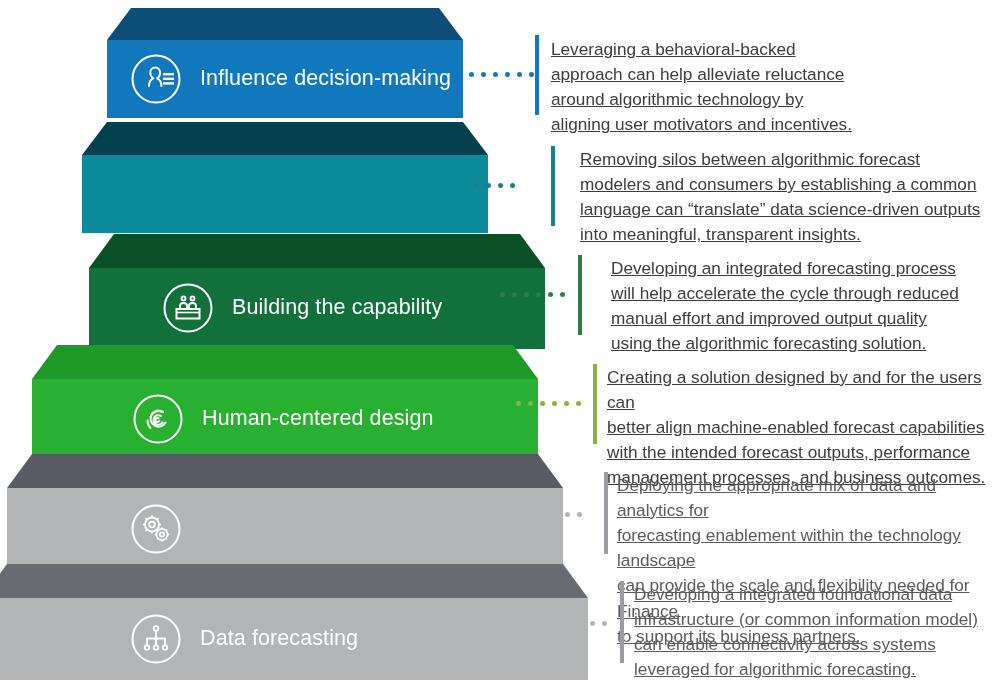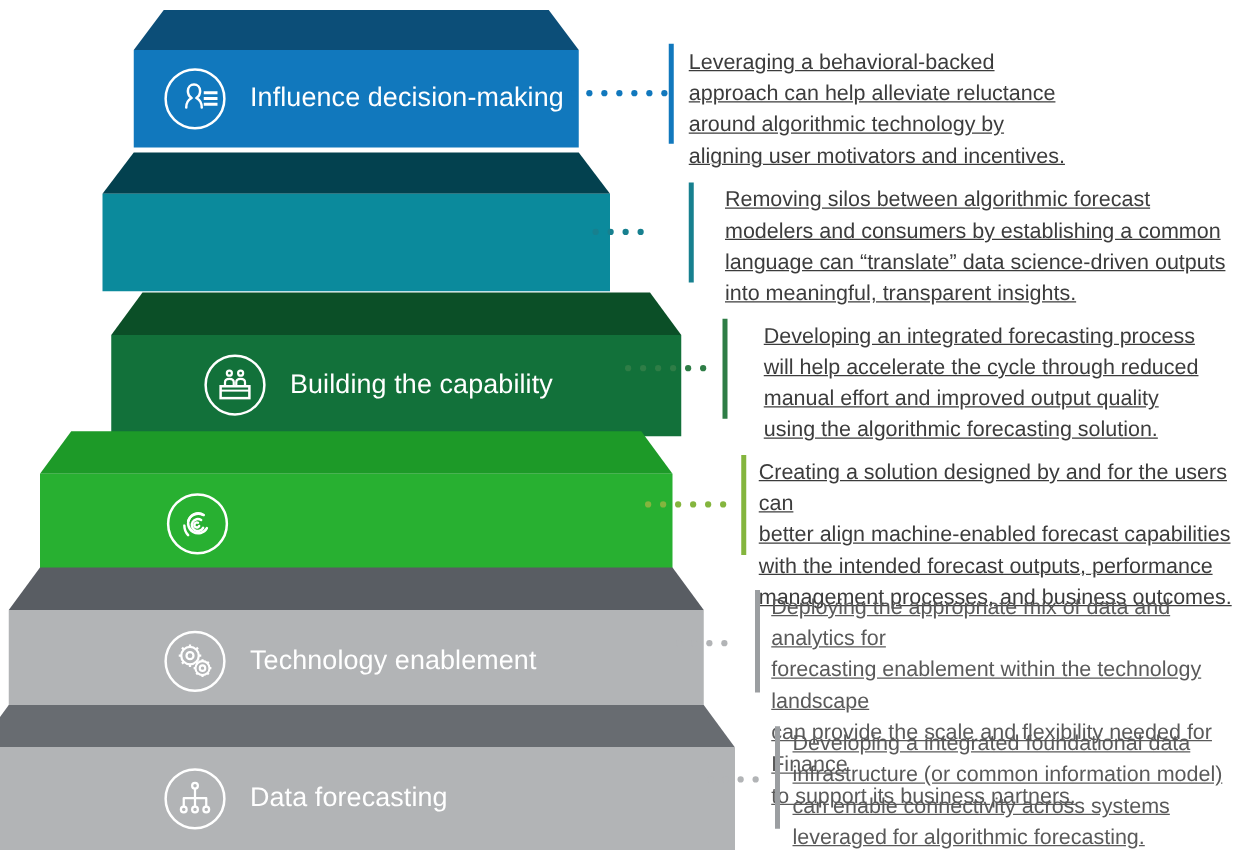--- a/index.html
+++ b/index.html
@@ -153,20 +153,21 @@
         <span class="step-icon">
           <svg viewBox="0 0 56 56">
             <circle cx="28" cy="28" r="23.5" fill="none" stroke="#ffffff" stroke-width="2"></circle>
             <path d="M35.5 31.5 a8 8 0 1 1 -2.5 -10.5" fill="none" stroke="#ffffff" stroke-width="2" stroke-linecap="round"></path>
             <path d="M20.5 26 a8.5 8.5 0 0 1 12 -5" fill="none" stroke="#ffffff" stroke-width="2" stroke-linecap="round"></path>
             <path d="M32.5 31.3 a4.8 4.8 0 1 1 -1.6 -6.3" fill="none" stroke="#ffffff" stroke-width="2" stroke-linecap="round"></path>
             <path d="M29.3 29.8 a2 2 0 1 1 -0.9 -2.6" fill="none" stroke="#ffffff" stroke-width="2" stroke-linecap="round"></path>
             <path d="M17.5 29.5 a10.8 10.8 0 0 0 3 7.6" fill="none" stroke="#ffffff" stroke-width="2" stroke-linecap="round"></path>
           </svg>
         </span>
+        <span class="step-label">Human-centered design</span>
       </div>
     </div>
 
     <div class="step" style="top:447px; left:0px; width:600px; height:130px;">
       <svg class="step-top" width="600" height="130" viewBox="0 0 600 130">
         <polygon points="32,7 538,7 563,41 7,41" fill="#595d63"></polygon>
         <polygon points="7,41 563,41 563,123 7,123" fill="#b2b4b6"></polygon>
       </svg>
       <div class="step-content" style="left:128px; top:54px;">
         <span class="step-icon">
@@ -191,21 +192,20 @@
               <line x1="34" y1="38.7" x2="34" y2="40.6"></line>
               <line x1="26.9" y1="33.5" x2="28.8" y2="33.5"></line>
               <line x1="39.2" y1="33.5" x2="41.1" y2="33.5"></line>
               <line x1="29" y1="28.5" x2="30.3" y2="29.8"></line>
               <line x1="37.7" y1="37.2" x2="39" y2="38.5"></line>
               <line x1="39" y1="28.5" x2="37.7" y2="29.8"></line>
               <line x1="30.3" y1="37.2" x2="29" y2="38.5"></line>
             </g>
           </svg>
         </span>
-        <span class="step-label">Technology enablement</span>
       </div>
     </div>
 
     <div class="step" style="top:557px; left:0px; width:600px; height:126px;">
       <svg class="step-top" width="600" height="126" viewBox="0 0 600 126">
         <polygon points="7,7 563,7 588,41 -18,41" fill="#686c71"></polygon>
         <polygon points="-18,41 588,41 588,123 -18,123" fill="#b2b4b6"></polygon>
       </svg>
       <div class="step-content" style="left:128px; top:54px;">
         <span class="step-icon">

